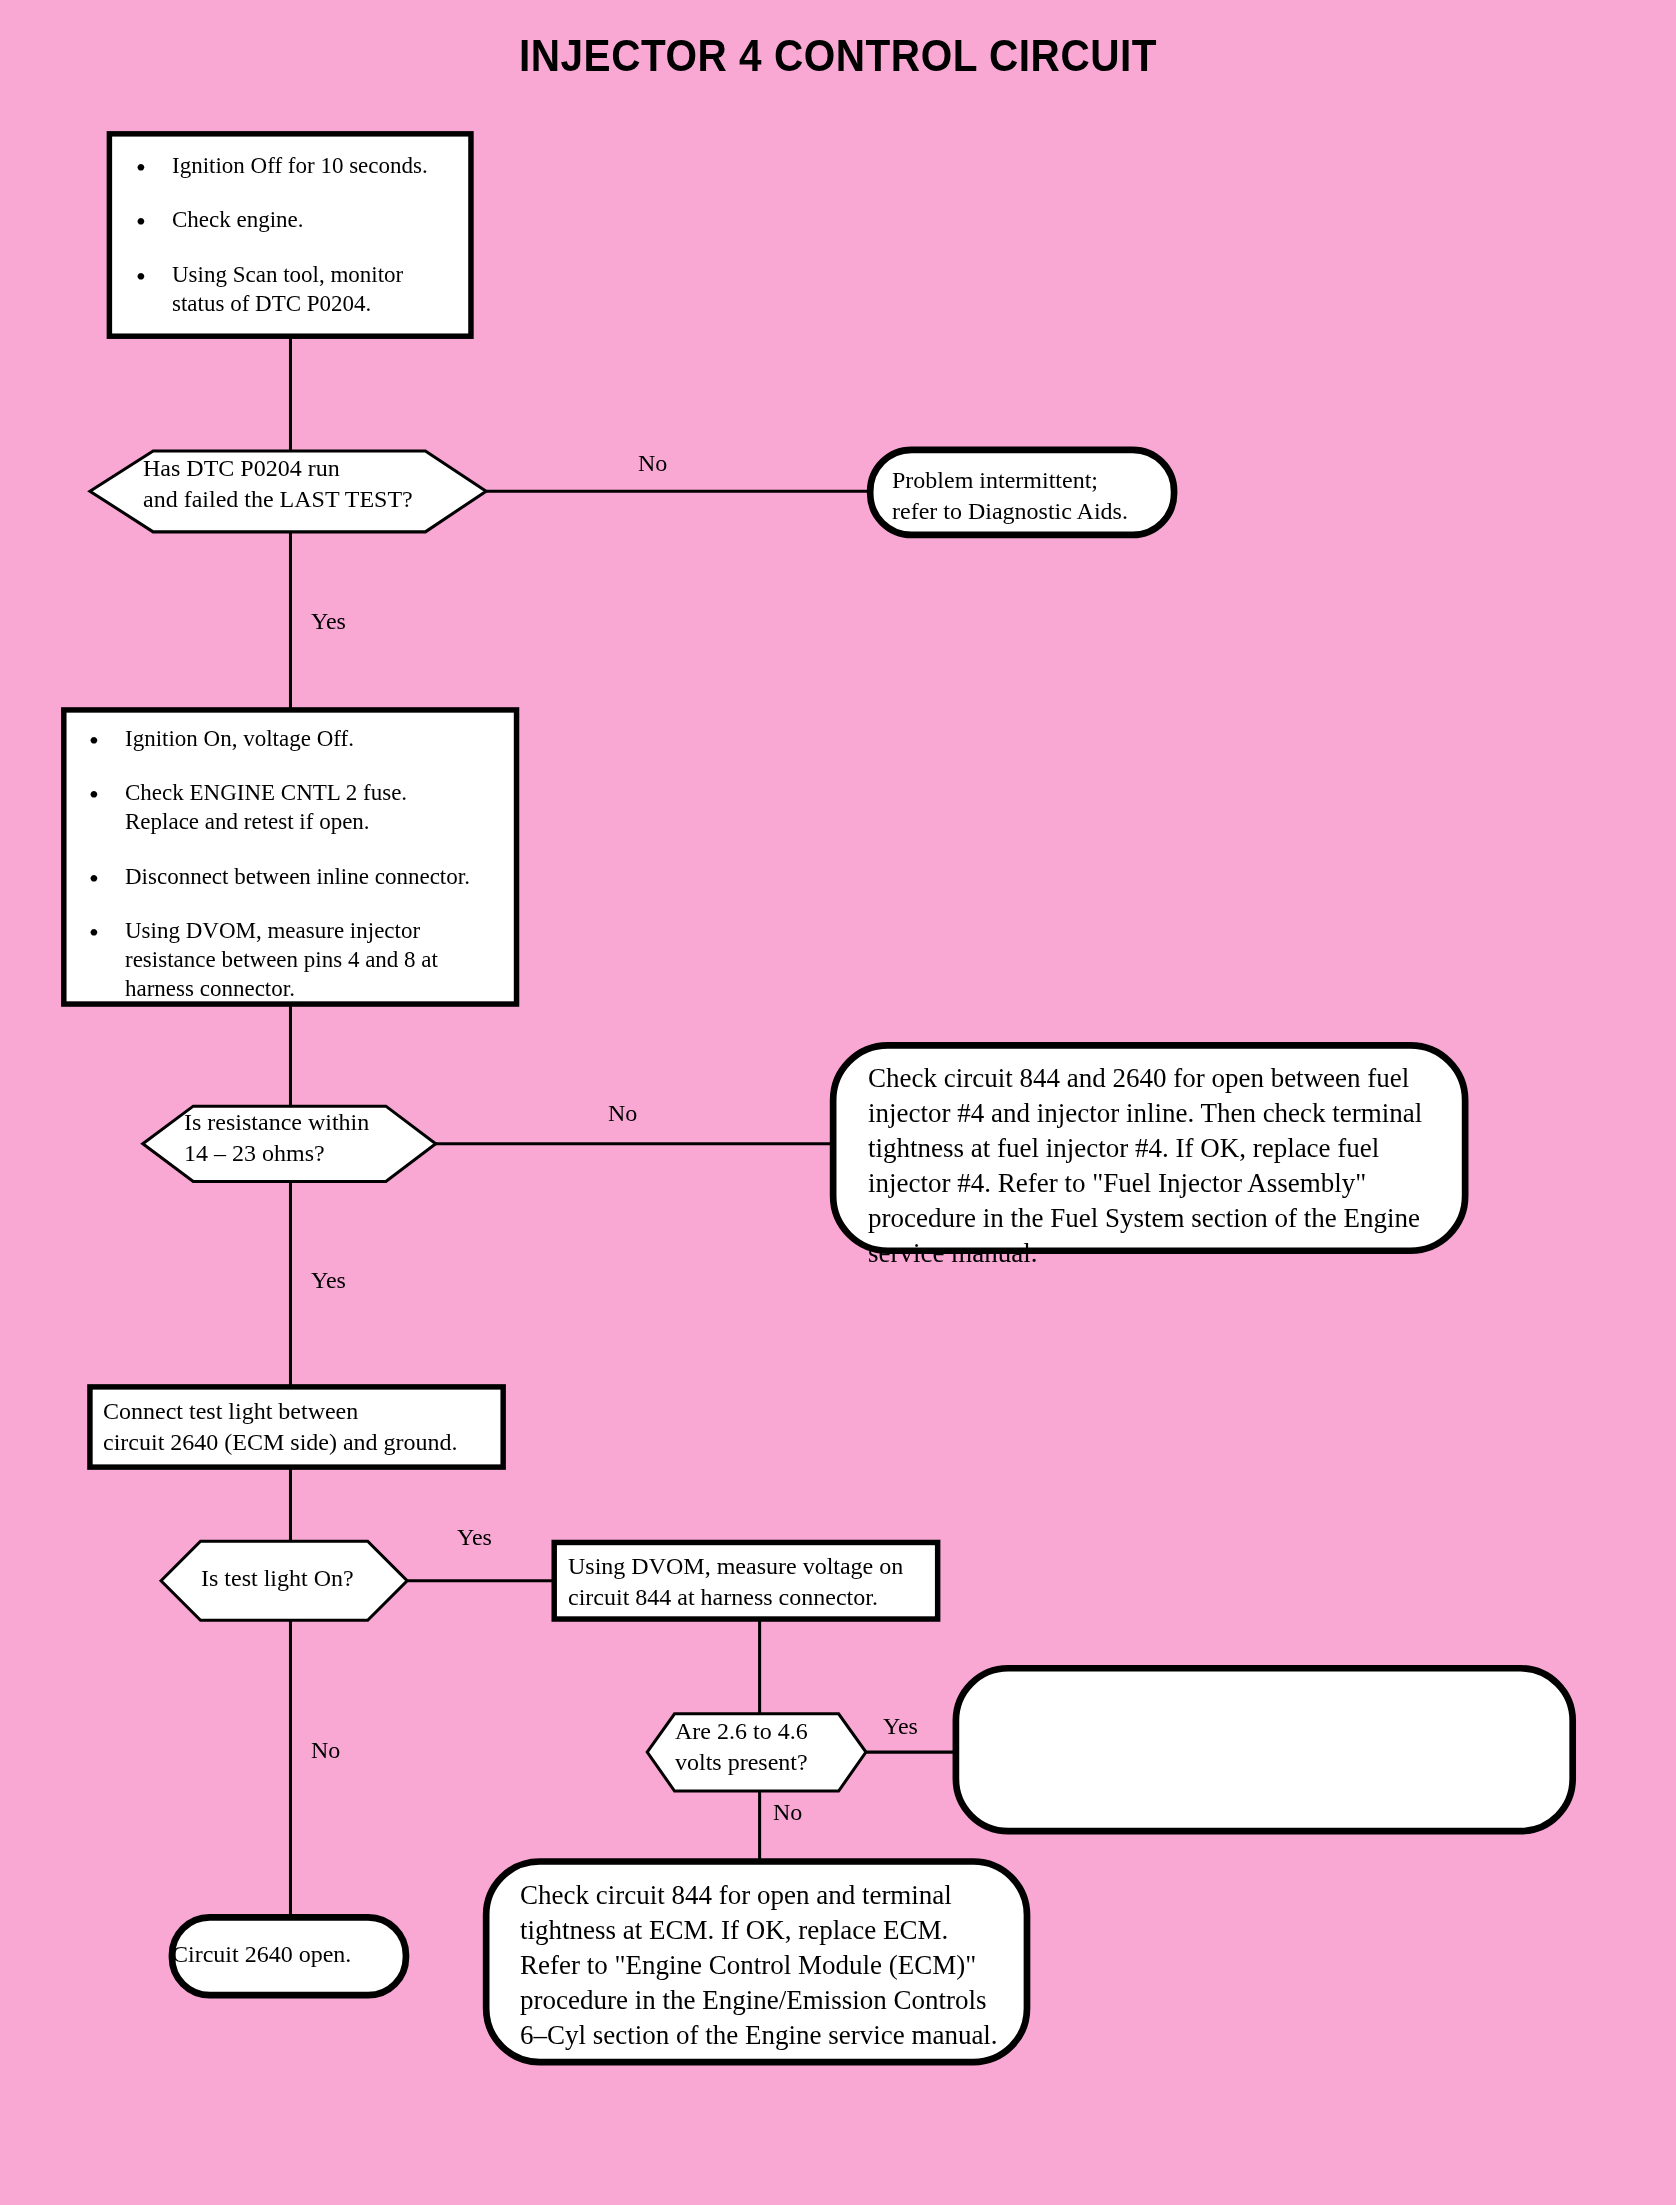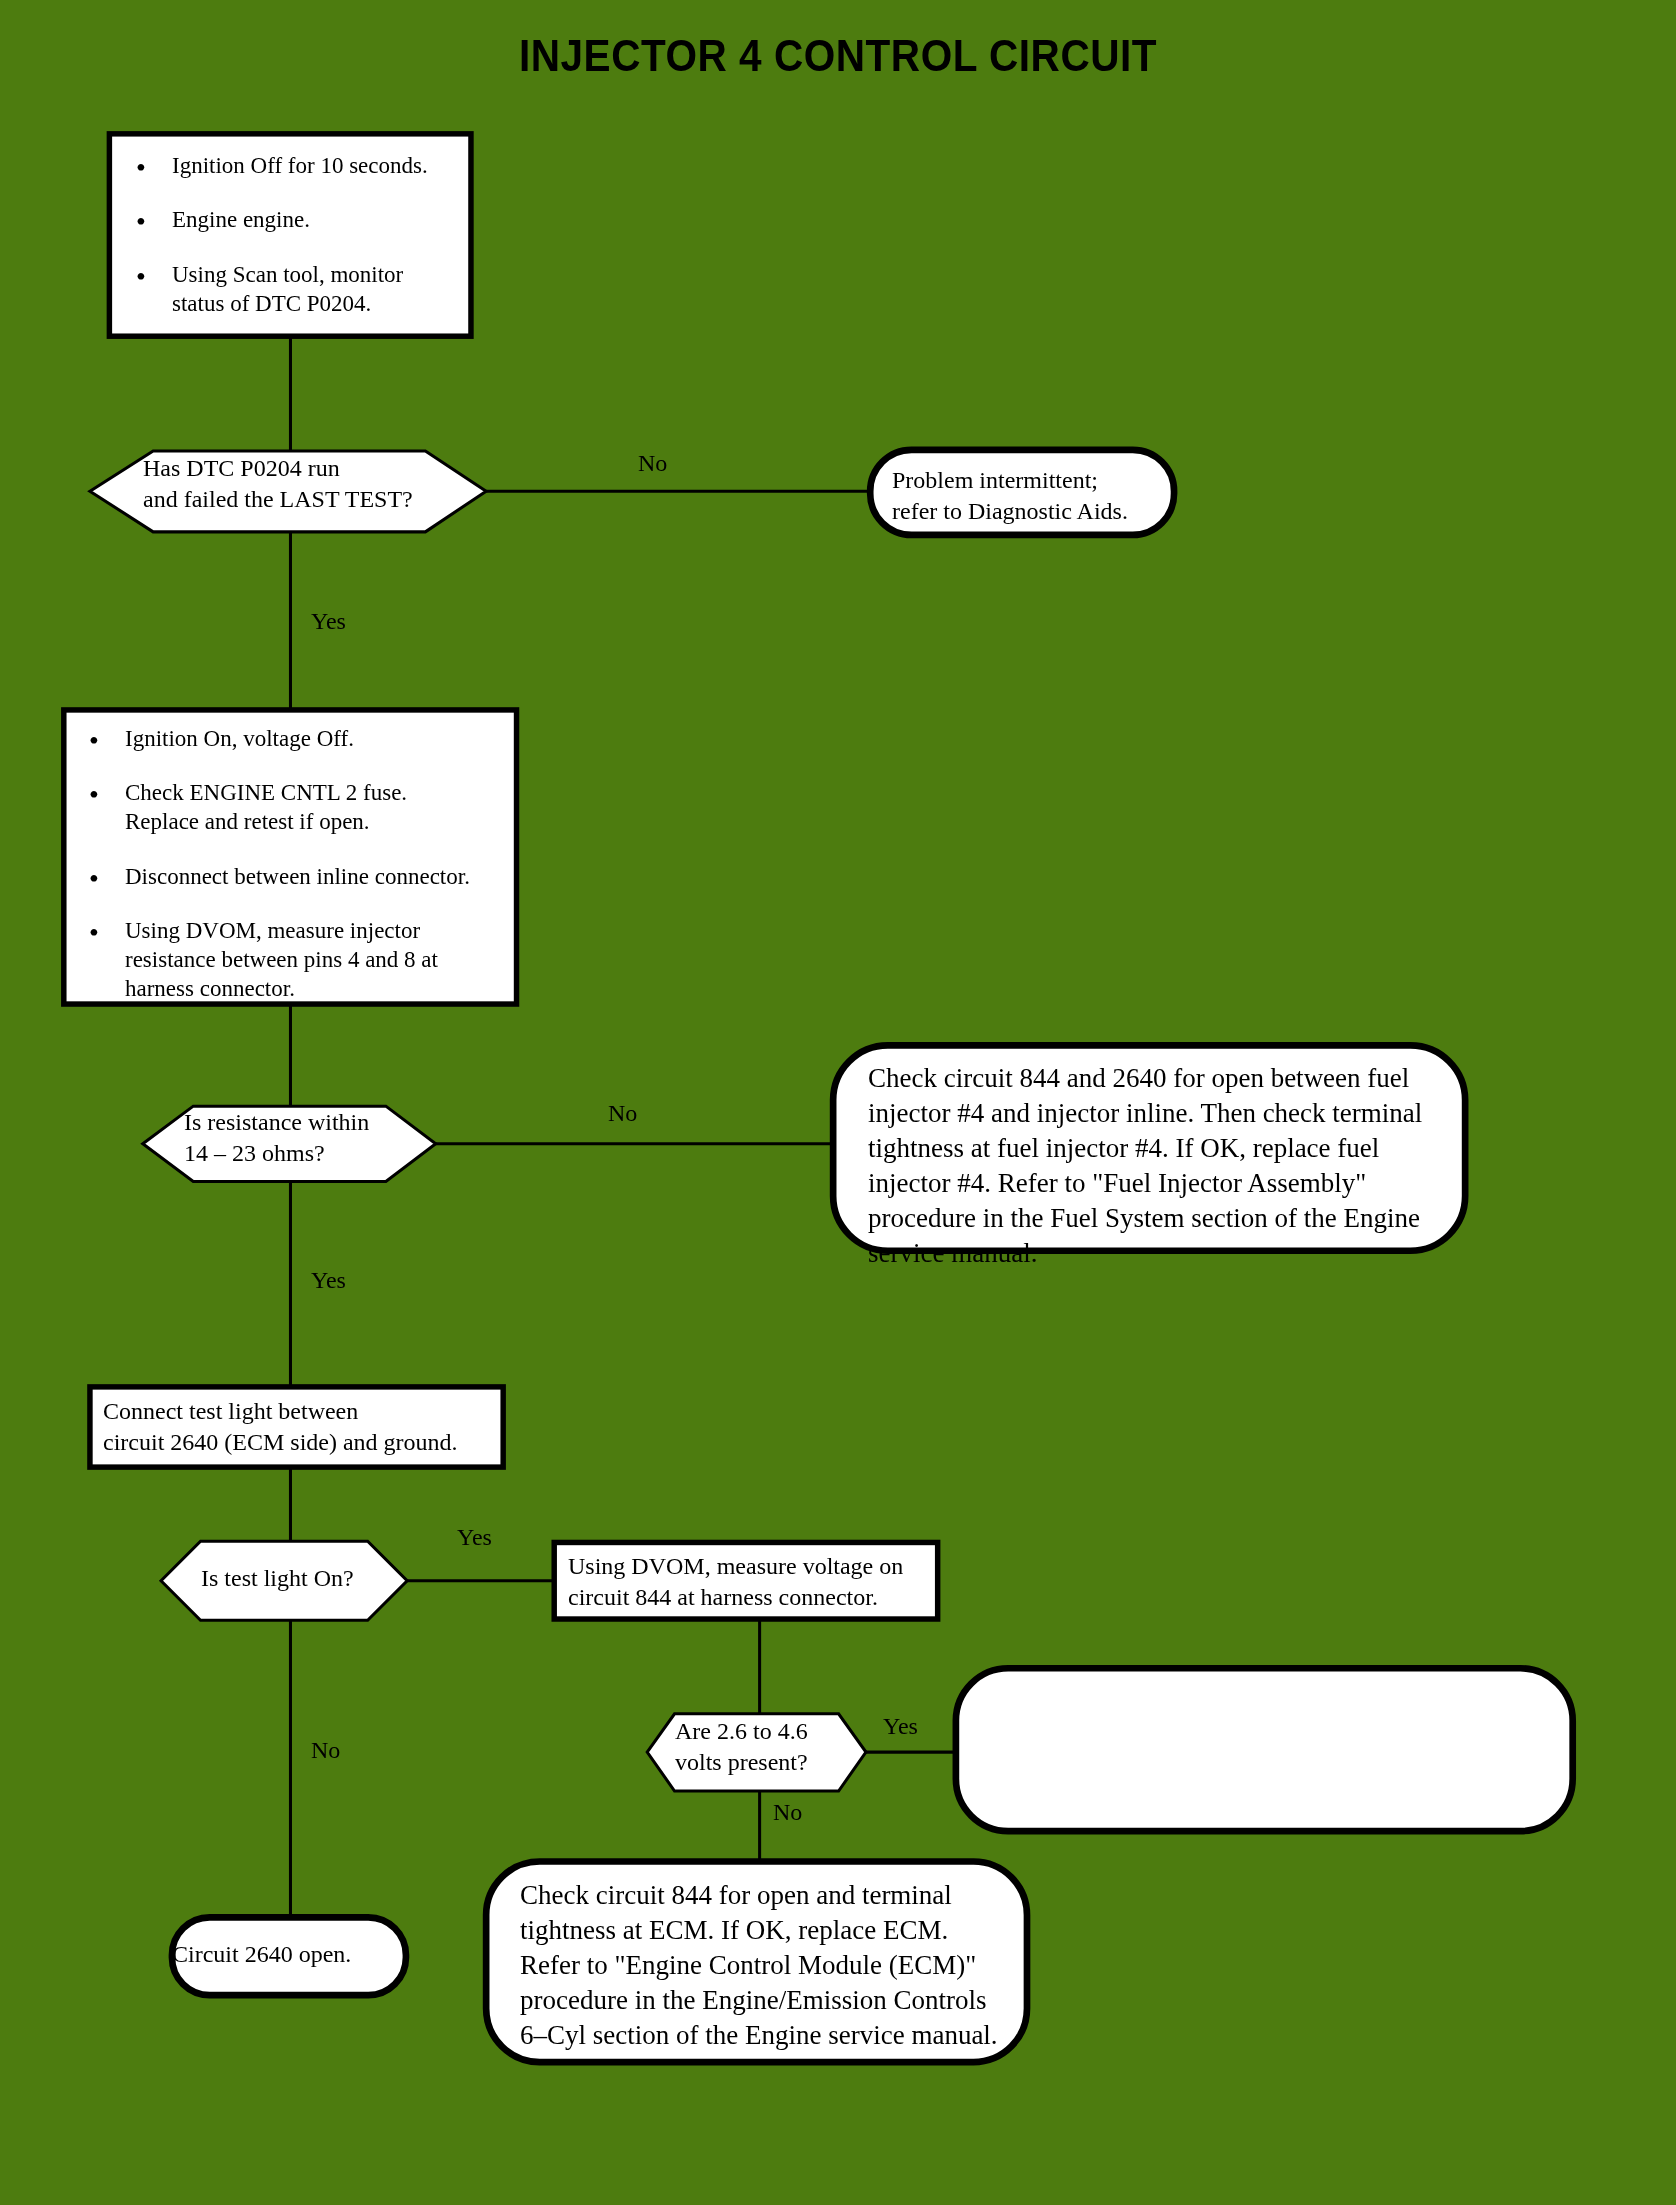--- a/index.html
+++ b/index.html
@@ -8,21 +8,21 @@
     background: #ffffff;
   }
   body {
     font-family: "Liberation Serif", "DejaVu Serif", serif;
     color: #000000;
   }
   #page {
     position: relative;
     width: 1676px;
     height: 2205px;
-    background: #4d7c0f;
+    background: #f9a8d4;
     overflow: hidden;
   }
   #flow-svg {
     position: absolute;
     left: 0;
     top: 0;
     width: 1676px;
     height: 2205px;
   }
   .node-text {
@@ -128,21 +128,21 @@
     <rect x="1432" y="740" width="500" height="140" rx="68" ry="68" fill="#fff" stroke="#000" stroke-width="11"></rect>
     <rect x="1371" y="1720" width="1040" height="338" rx="90" ry="90" fill="#fff" stroke="#000" stroke-width="11"></rect>
     <rect x="1573" y="2745" width="1015" height="268" rx="86" ry="86" fill="#fff" stroke="#000" stroke-width="11"></rect>
     <rect x="283" y="3155" width="385" height="128" rx="62" ry="62" fill="#fff" stroke="#000" stroke-width="11"></rect>
     <rect x="800" y="3063" width="890" height="330" rx="88" ry="88" fill="#fff" stroke="#000" stroke-width="11"></rect>
   </svg>
 
   <div class="node-text" style="left:125px; top:152px; width:340px;">
     <ul class="bullets">
       <li style="white-space:pre-line;">Ignition Off for 10 seconds.</li>
-      <li style="white-space:pre-line;">Engine engine.</li>
+      <li style="white-space:pre-line;">Check engine.</li>
       <li style="white-space:pre-line;">Using Scan tool, monitor
 status of DTC P0204.</li>
     </ul>
   </div>
 
   <div class="node-text plain" style="left:143px; top:453px; width:316px; white-space:pre-line;">Has DTC P0204 run
 and failed the LAST TEST?</div>
 
   <div class="node-text plain" style="left:892px; top:465px; width:286px; white-space:pre-line;">Problem intermittent;
 refer to Diagnostic Aids.</div>

